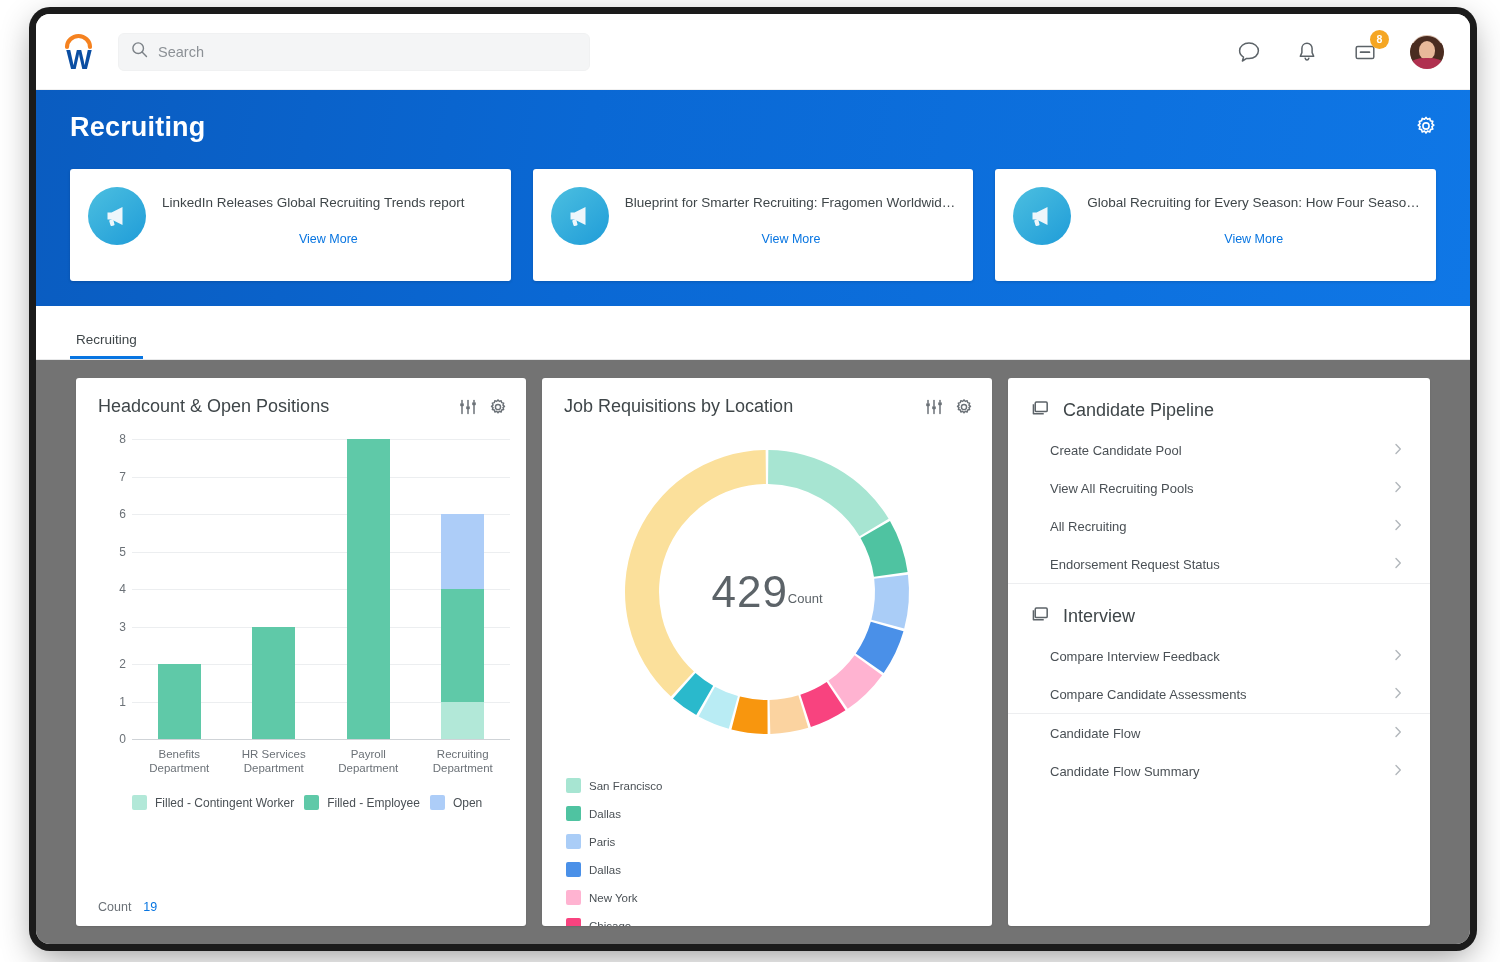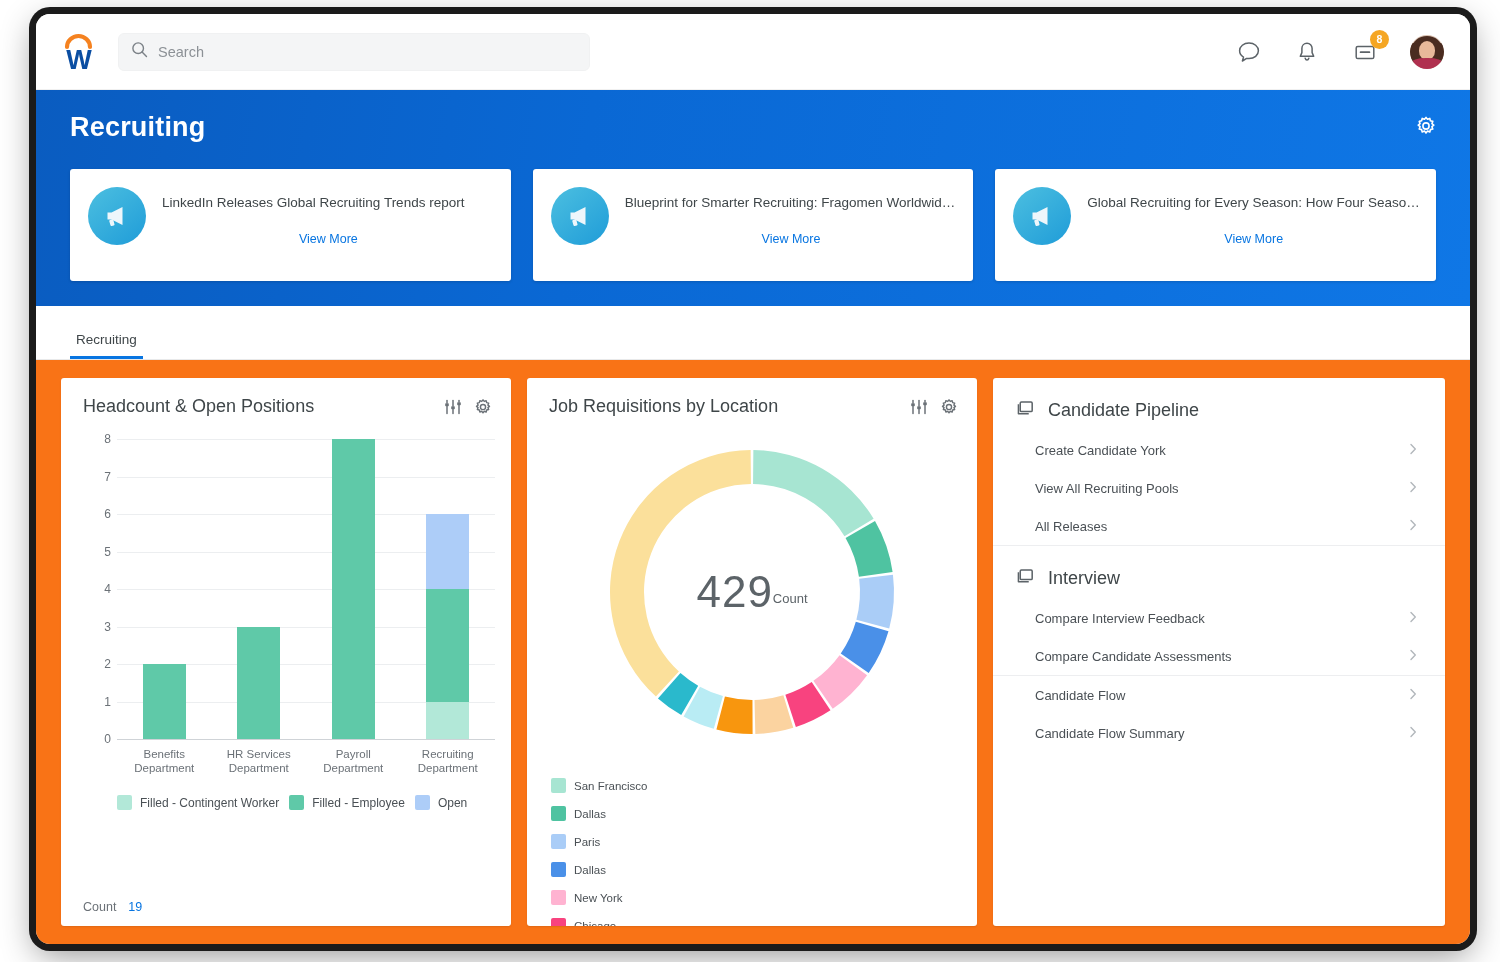--- a/index.html
+++ b/index.html
@@ -147,23 +147,23 @@
     font-size: 13.5px; color: #3f4649;
     padding: 0 6px 9px 6px;
     margin-right: 24px;
     border-bottom: 3px solid transparent;
     cursor: pointer;
   }
   .tab.active { border-bottom-color: #0875e1; font-weight: normal; }
 
   
   #dash {
-    background: #f97316;
+    background: #737373;
     height: 584px;
-    padding: 18px 25px;
+    padding: 18px 40px;
     display: flex; gap: 16px;
   }
   .widget {
     background: #fff;
     border-radius: 3px;
     box-shadow: 0 1px 2px rgba(0,0,0,.10);
     overflow: hidden;
     position: relative;
   }
   .w-head {
@@ -586,33 +586,39 @@
     <div class="widget hidden-clip" id="w-list">
         <div class="sec">
           <div class="sec-head">
             <span><svg width="21" height="21" viewBox="0 0 22 22">
                 <rect x="5.5" y="4.2" width="12.5" height="10" rx="1.2" fill="none" stroke="#5c6368" stroke-width="1.6"></rect>
                 <path d="M3.6 6.6 V16.4 H14.4" fill="none" stroke="#5c6368" stroke-width="1.6" stroke-linejoin="round"></path>
               </svg></span>
             <span class="sec-title">Candidate Pipeline</span>
           </div>
           <div class="link-row">
-            <span class="link-tx">Create Candidate York</span>
+            <span class="link-tx">Create Candidate Pool</span>
             <span class="chev"><svg width="12" height="12" viewBox="0 0 12 12">
                 <path d="M4 1.6 L8.3 6 L4 10.4" fill="none" stroke="#b2b7bc" stroke-width="1.4" stroke-linecap="round" stroke-linejoin="round"></path>
               </svg></span>
           </div>
           <div class="link-row">
             <span class="link-tx">View All Recruiting Pools</span>
             <span class="chev"><svg width="12" height="12" viewBox="0 0 12 12">
                 <path d="M4 1.6 L8.3 6 L4 10.4" fill="none" stroke="#b2b7bc" stroke-width="1.4" stroke-linecap="round" stroke-linejoin="round"></path>
               </svg></span>
           </div>
           <div class="link-row">
-            <span class="link-tx">All Releases</span>
+            <span class="link-tx">All Recruiting</span>
+            <span class="chev"><svg width="12" height="12" viewBox="0 0 12 12">
+                <path d="M4 1.6 L8.3 6 L4 10.4" fill="none" stroke="#b2b7bc" stroke-width="1.4" stroke-linecap="round" stroke-linejoin="round"></path>
+              </svg></span>
+          </div>
+          <div class="link-row">
+            <span class="link-tx">Endorsement Request Status</span>
             <span class="chev"><svg width="12" height="12" viewBox="0 0 12 12">
                 <path d="M4 1.6 L8.3 6 L4 10.4" fill="none" stroke="#b2b7bc" stroke-width="1.4" stroke-linecap="round" stroke-linejoin="round"></path>
               </svg></span>
           </div>
         </div>
         <div class="sec">
           <div class="sec-head">
             <span><svg width="21" height="21" viewBox="0 0 22 22">
                 <rect x="5.5" y="4.2" width="12.5" height="10" rx="1.2" fill="none" stroke="#5c6368" stroke-width="1.6"></rect>
                 <path d="M3.6 6.6 V16.4 H14.4" fill="none" stroke="#5c6368" stroke-width="1.6" stroke-linejoin="round"></path>

